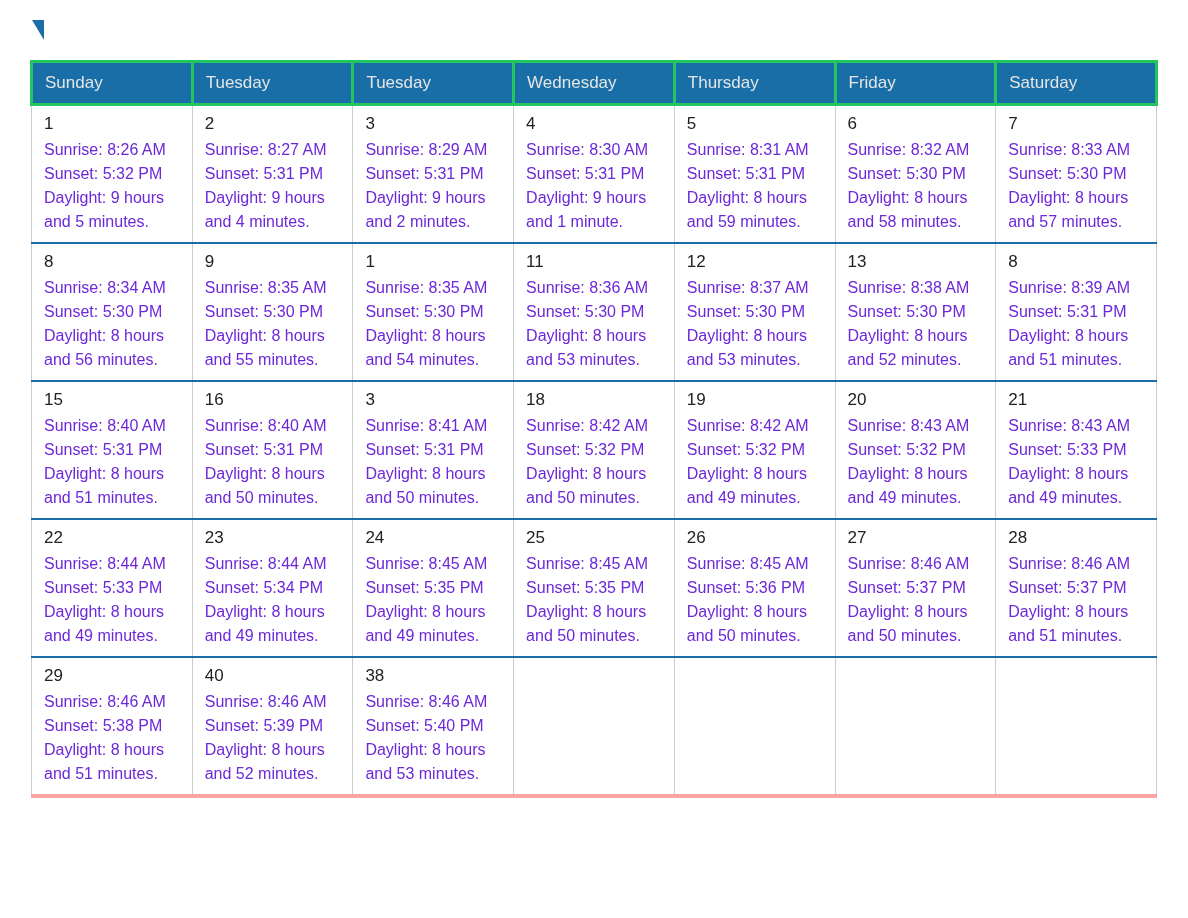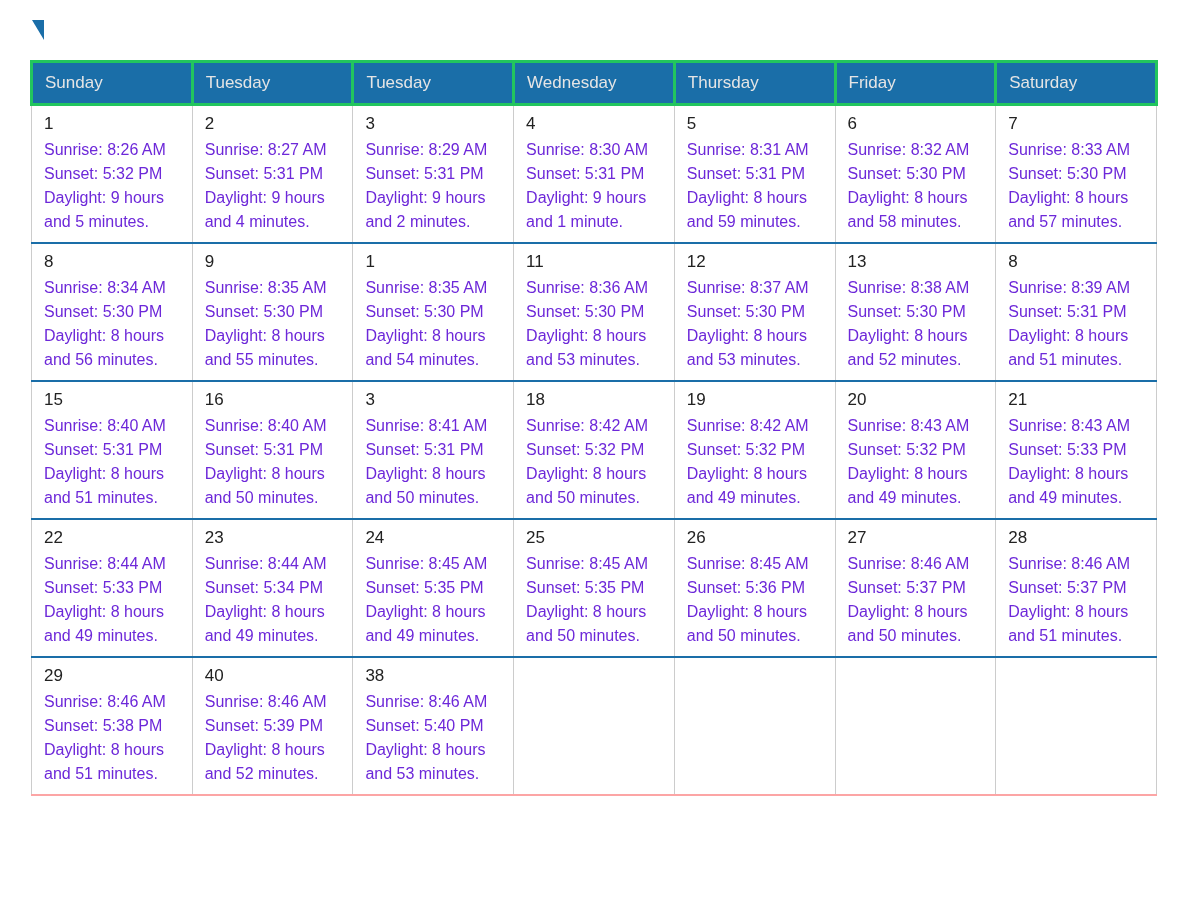--- a/index.html
+++ b/index.html
@@ -94,21 +94,21 @@
     }
     .day-info {
       font-size: 16px;
       color: #6d28d9;
       line-height: 1.5;
     }
     .empty-cell {
       background: #fff;
     }
     .calendar tbody tr:last-child td {
-      border-bottom: 2px solid #fca5a5;
+      border-bottom: 4px solid #fca5a5;
     }
   </style>
 </head>
 <body>
 
 <div class="header">
   <div class="logo">
     <div class="logo-text">
       <span class="logo-general"></span>
       <span class="logo-triangle"></span>

